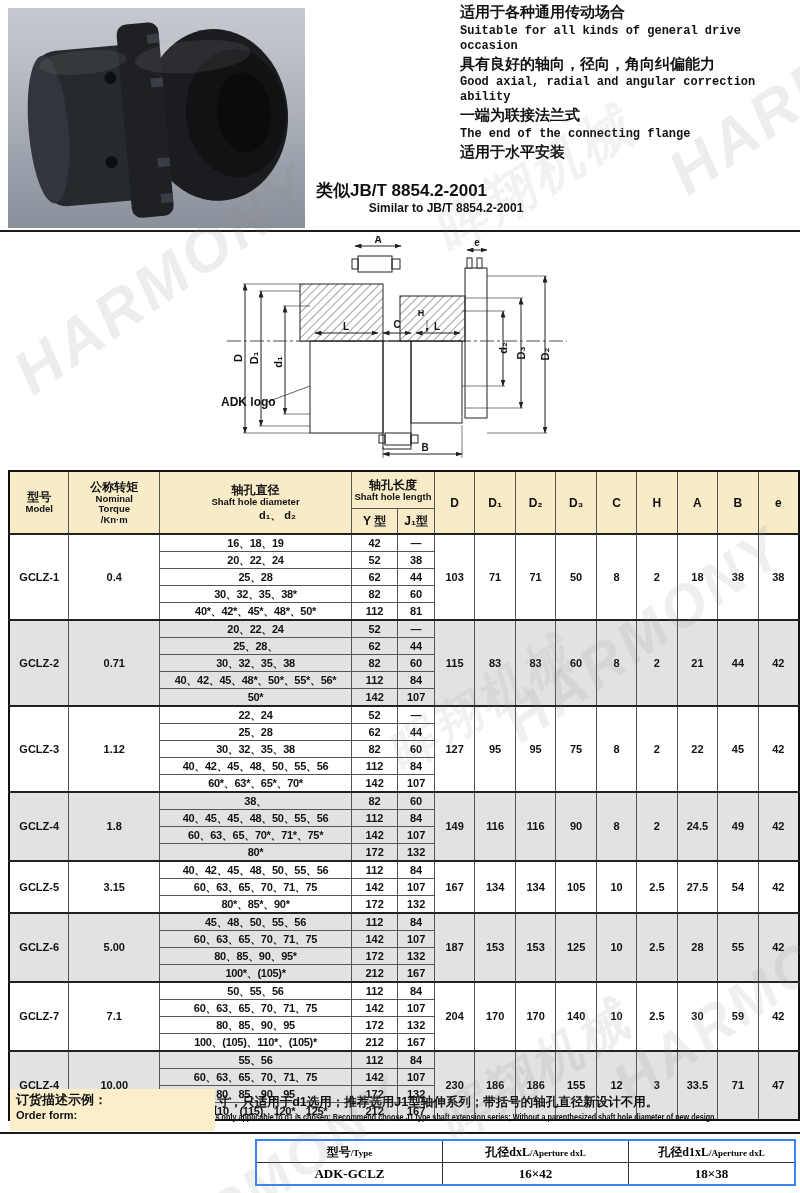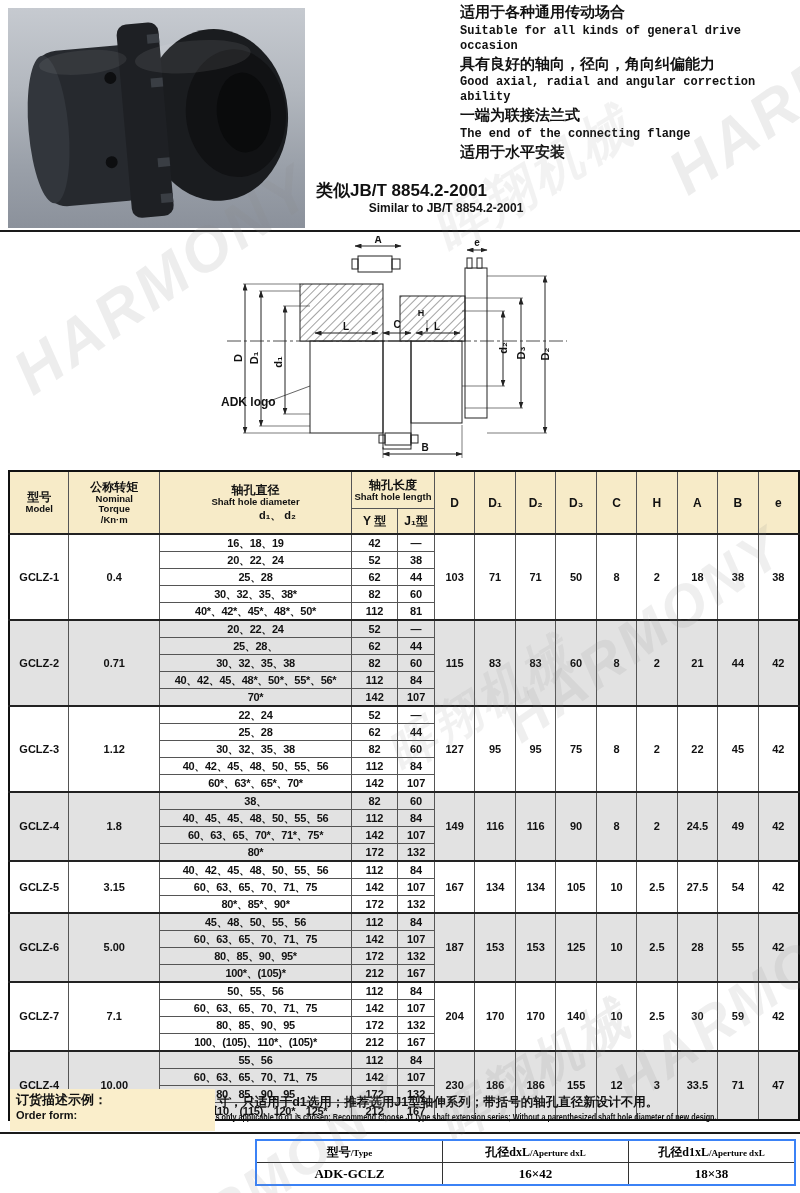--- a/index.html
+++ b/index.html
@@ -292,21 +292,21 @@
             <td class="c-diam">30、32、35、38</td>
             <td class="c-y">82</td>
             <td class="c-j">60</td>
           </tr>
           <tr class="shaded">
             <td class="c-diam">40、42、45、48*、50*、55*、56*</td>
             <td class="c-y">112</td>
             <td class="c-j">84</td>
           </tr>
           <tr class="shaded">
-            <td class="c-diam">70*</td>
+            <td class="c-diam">50*</td>
             <td class="c-y">142</td>
             <td class="c-j">107</td>
           </tr>
           <tr class="gs">
             <td class="c-model" rowspan="5">GCLZ-3</td>
             <td class="c-torque" rowspan="5">1.12</td>
             <td class="c-diam">22、24</td>
             <td class="c-y">52</td>
             <td class="c-j">—</td>
             <td class="c-dim" rowspan="5">127</td>

